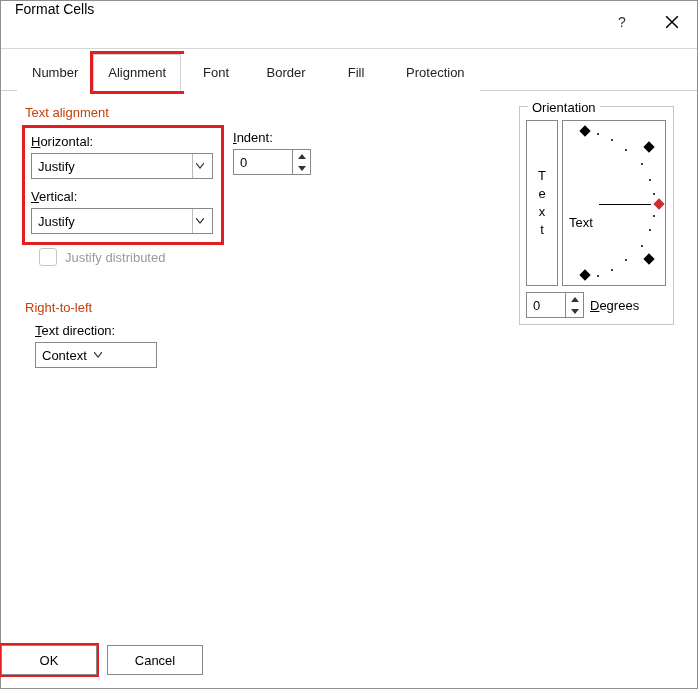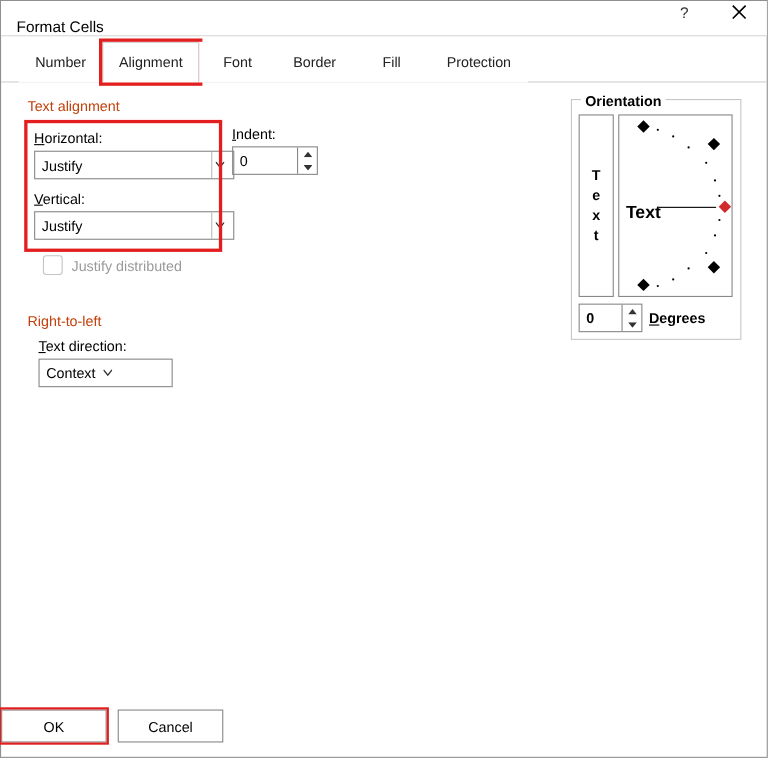--- a/index.html
+++ b/index.html
@@ -16,24 +16,24 @@
   .window {
     width: 698px;
     height: 689px;
     border: 1px solid #8f8f8f;
     background: #fff;
     display: flex;
     flex-direction: column;
   }
   
   .titlebar {
-    height: 32px;
+    height: 48px;
     background: #fff;
     display: flex;
-    align-items: flex-end;
+    align-items: flex-start;
     padding: 0 0 0 14px;
     border-bottom: 1px solid #d8d8d8;
   }
   .titlebar .title { font-size: 14px; flex: 0 0 auto; }
   .titlebar .spacer { flex: 1; }
   .tbbtn {
     width: 50px; height: 42px;
     display: flex; align-items: center; justify-content: center;
     font-size: 14px; color: #333;
   }
@@ -89,21 +89,21 @@
   }
   .select .val { flex:1; }
   .chev {
     width: 14px; height: 100%;
     display:flex; align-items:center; justify-content:center;
     border-left: 1px solid #bbb;
     margin-left: 4px;
   }
   .chev svg { width:8px; height:6px; }
   .alignbox {
-    width: 174px;
+    width: 196px;
     padding: 6px 6px 8px 6px;
   }
   .row-h { display:flex; align-items:flex-start; gap:12px; }
   .indent-block { margin-top: 2px; }
   .spinner {
     display:flex; width:78px; height:26px; border:1px solid #888; align-items:stretch;
   }
   .spinner .num { flex:1; padding:0 6px; display:flex; align-items:center; }
   .spinbtns { width:18px; border-left:1px solid #888; display:flex; flex-direction:column; }
   .spinbtns div { flex:1; display:flex; align-items:center; justify-content:center; }
@@ -119,37 +119,36 @@
   .cb.disabled { border-color:#c4c4c4; }
   .opt { display:flex; align-items:center; margin:6px 0; font-size:13px; }
   .textctl-box { width: 124px; padding:4px 6px 4px 4px; margin-top:4px; }
   .rtl-select {
     display:flex; align-items:center;
     width:122px; height:26px; border:1px solid #888; padding:0 6px;
   }
   
   .orient-panel {
     width: 155px;
-    font-weight: bold;
   }
   .orient-inner {
     border: 1px solid #c6c6c6;
     padding: 6px 6px 6px 6px;
     margin-top: -6px;
   }
   .orient-row { display:flex; gap:4px; }
   .orient-vert {
     width: 32px; height: 166px; border:1px solid #888; background:#fff;
     display:flex; flex-direction:column; align-items:center; justify-content:center;
     font-size: 13px; line-height:1.4;
   }
   .orient-dial {
     width: 104px; height: 166px; border:1px solid #888; background:#fff; position:relative;
   }
-  .orient-dial .lbl { position:absolute; left:6px; top:80px; font-size:16px; }
+  .orient-dial .lbl { position:absolute; left:6px; top:94px; font-size:13px; }
   .diamond {
     width:8px; height:8px; background:#000; transform:rotate(45deg); position:absolute;
   }
   .diamond.red { background:#d02a2a; }
   .dot { width:2px; height:2px; background:#000; position:absolute; border-radius:50%; }
   .orient-deg { display:flex; align-items:center; gap:6px; margin-top:6px; }
   .orient-deg .spinner { width:58px; }
   .orient-title { background:#fff; padding:0 4px; position:relative; top:-13px; left:2px; display:inline-block; }
   
   .footer {

